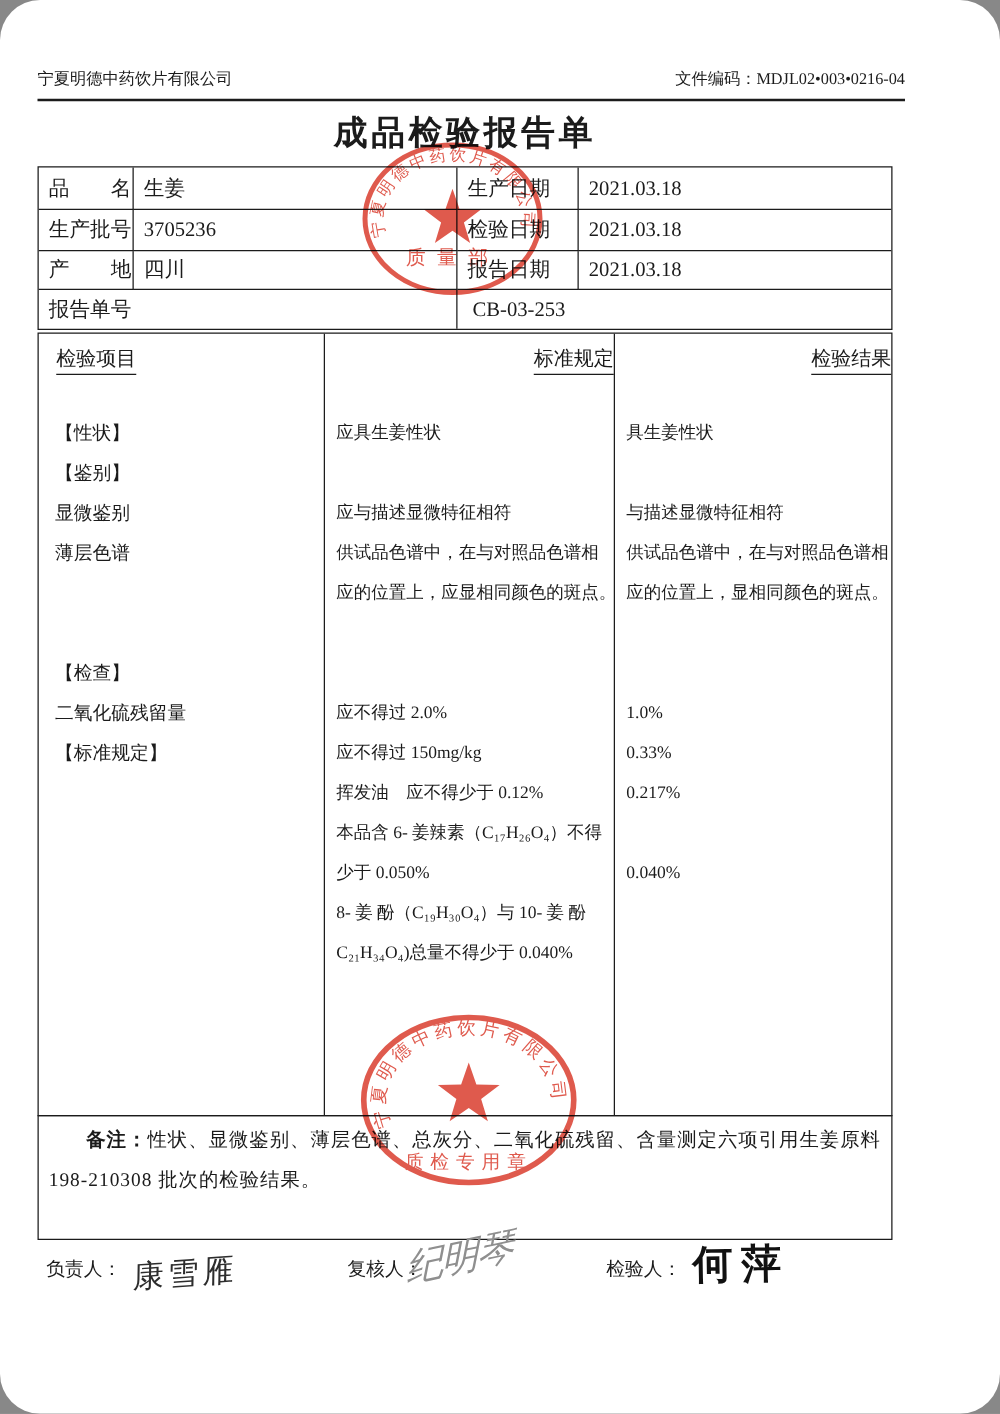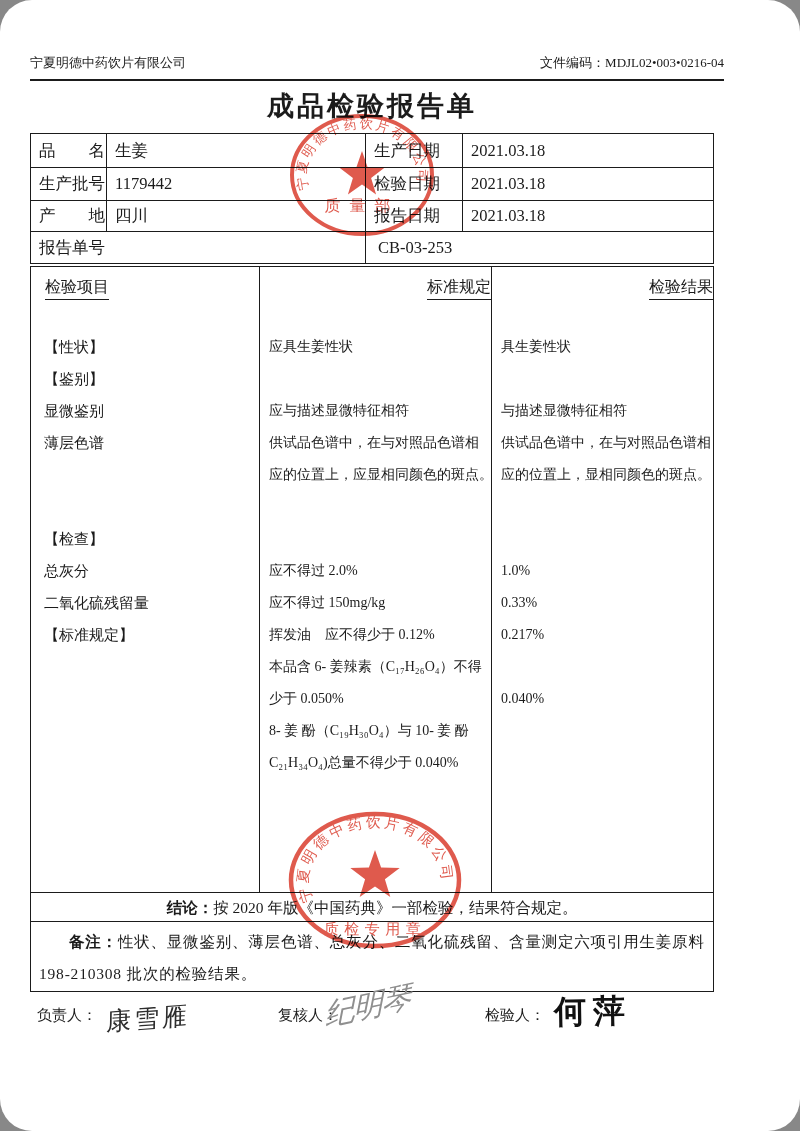--- a/index.html
+++ b/index.html
@@ -78,21 +78,21 @@
 
   <div class="doc-title">成品检验报告单</div>
 
   <div class="info-table">
     <div class="ic">品　　名</div>
     <div class="ic">生姜</div>
     <div class="ic">生产日期</div>
     <div class="ic last-col">2021.03.18</div>
 
     <div class="ic">生产批号</div>
-    <div class="ic">1179442</div>
+    <div class="ic">3705236</div>
     <div class="ic">检验日期</div>
     <div class="ic last-col">2021.03.18</div>
 
     <div class="ic">产　　地</div>
     <div class="ic">四川</div>
     <div class="ic">报告日期</div>
     <div class="ic last-col">2021.03.18</div>
 
     <div class="ic span2 last-row">报告单号</div>
     <div class="ic span2b last-col last-row" style="padding-left:12px;">CB-03-253</div>
@@ -104,21 +104,20 @@
           <span>检验项目</span>
         </div>
       <div class="mgap"></div>
       <div class="mline">【性状】</div>
       <div class="mline">【鉴别】</div>
       <div class="mline">显微鉴别</div>
       <div class="mline">薄层色谱</div>
       <div class="mline"></div>
       <div class="mline"></div>
       <div class="mline">【检查】</div>
-      <div class="mline">总灰分</div>
       <div class="mline">二氧化硫残留量</div>
       <div class="mline">【标准规定】</div>
     </div>
     <div class="mcol mcol2">
       <div class="mhead">
           <span>标准规定</span>
         </div>
       <div class="mgap"></div>
       <div class="mline">应具生姜性状</div>
       <div class="mline"></div>
@@ -149,23 +148,20 @@
       <div class="mline"></div>
       <div class="mline">1.0%</div>
       <div class="mline">0.33%</div>
       <div class="mline">0.217%</div>
       <div class="mline"></div>
       <div class="mline">0.040%</div>
     </div>
   </div>
 
   <div class="concl-table">
-    <div class="concl-row1">
-      <span class="blabel">结论：</span><span>按 2020 年版《中国药典》一部检验，结果符合规定。</span>
-    </div>
     <div class="concl-row2">
       <div class="rline indent"><span class="blabel">备注：</span><span>性状、显微鉴别、薄层色谱、总灰分、二氧化硫残留、含量测定六项引用生姜原料</span></div>
       <div class="rline">198-210308 批次的检验结果。</div>
     </div>
   </div>
 
   <div class="sig-label" style="left:37px;">负责人：</div>
   <div class="sig sig-resp">康雪雁</div>
   <div class="sig-label" style="left:278px;">复核人：</div>
   <div class="sig sig-review">纪明琴</div>

